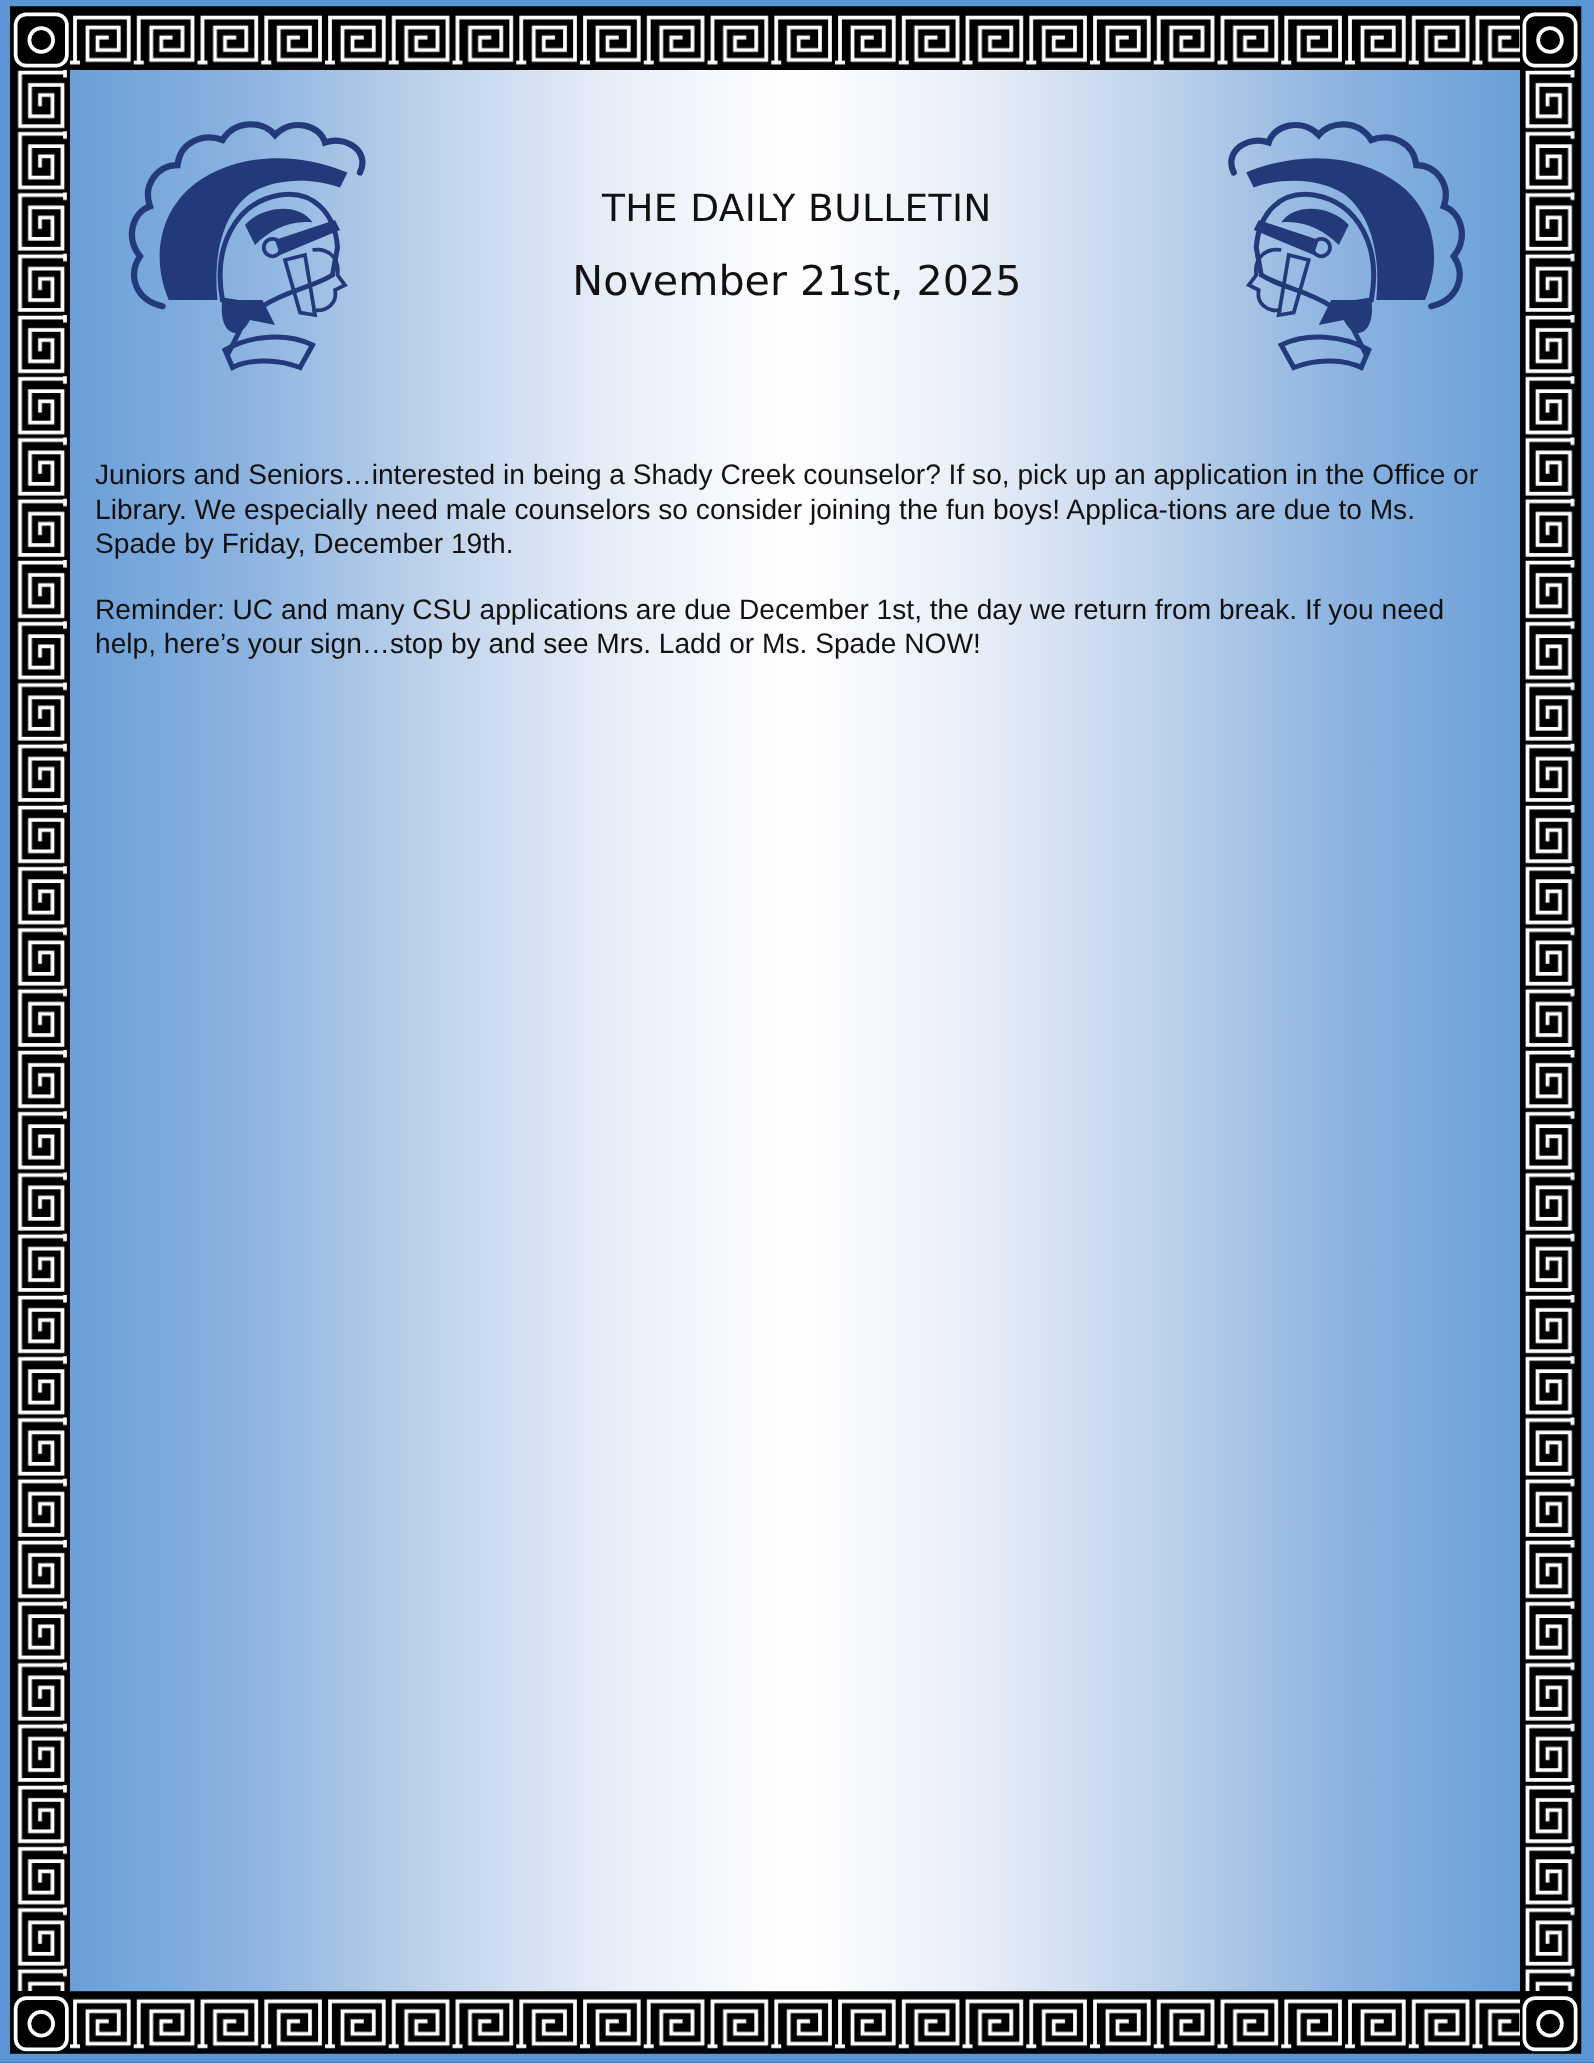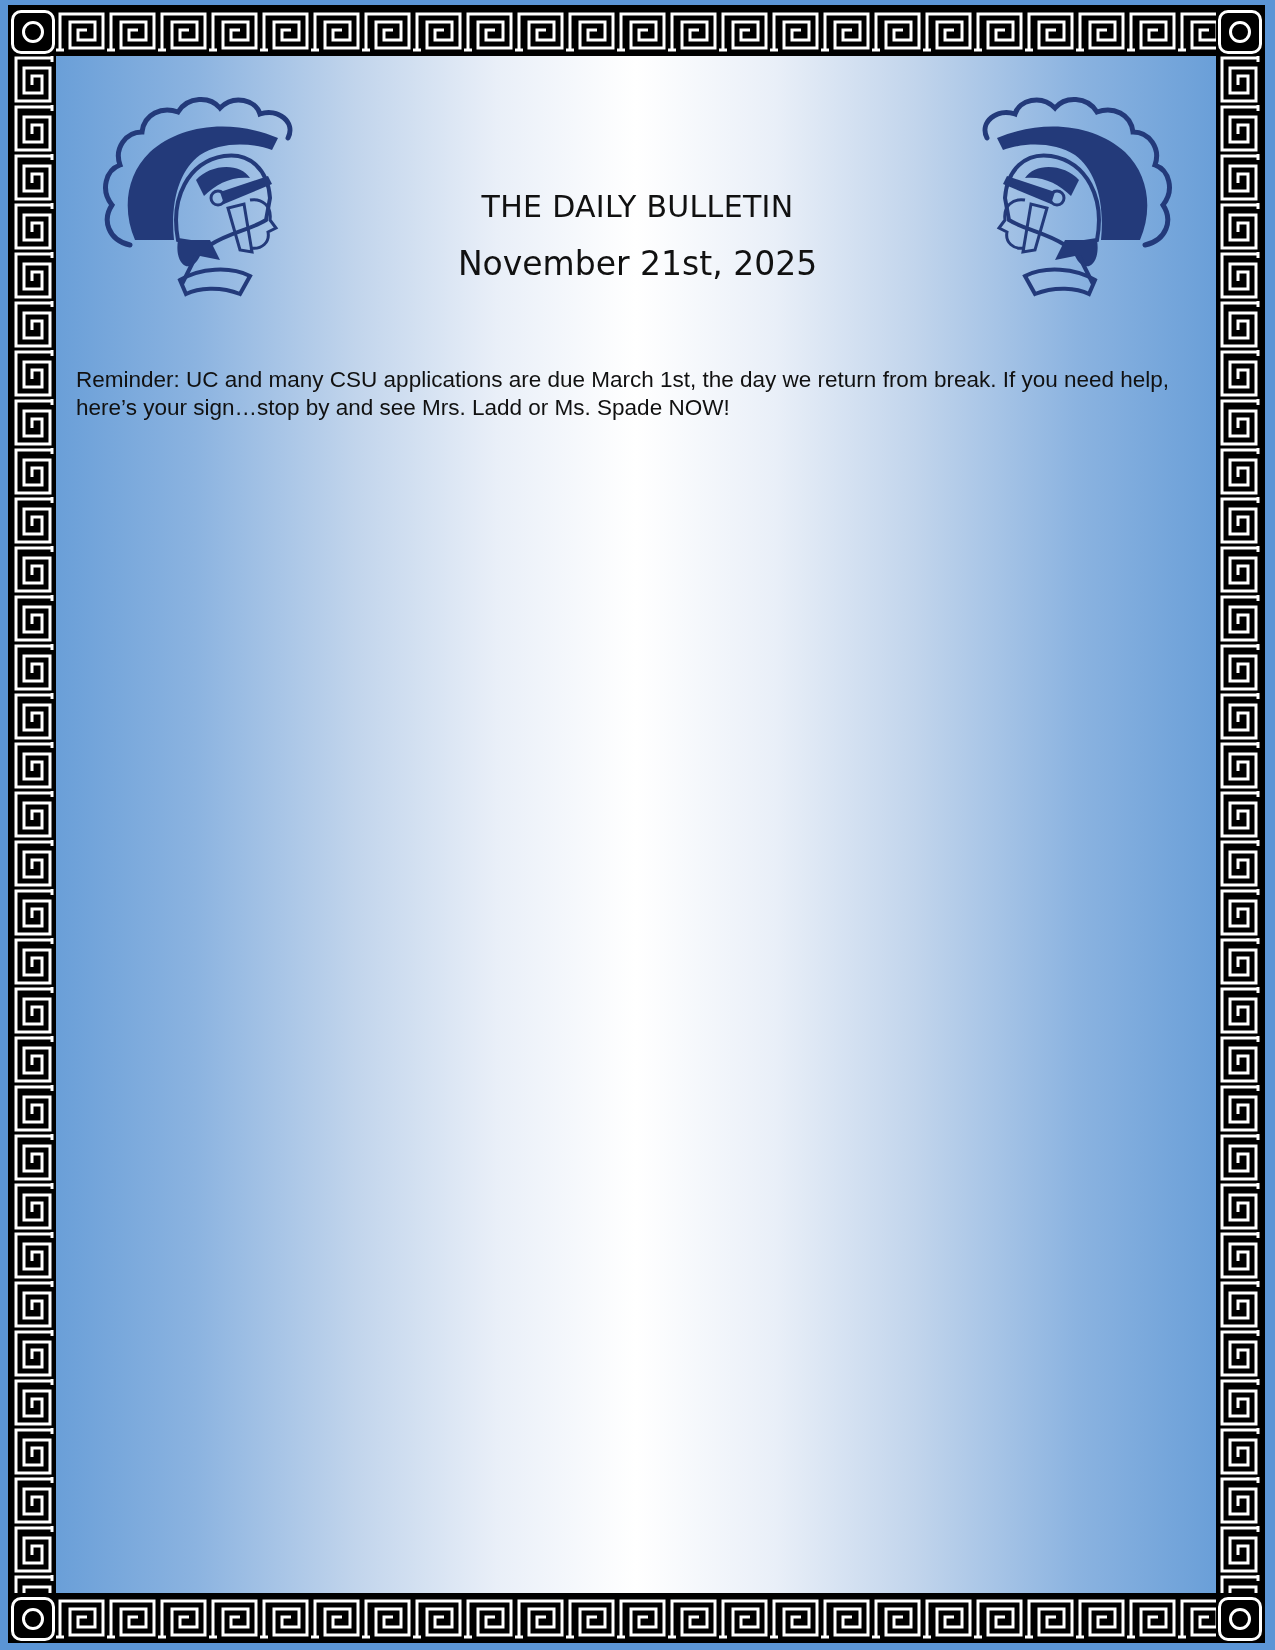--- a/index.html
+++ b/index.html
@@ -47,21 +47,21 @@
     .corner-tr { left: 1218px; top: 10px; }
     .corner-bl { left: 11px; top: 1597px; }
     .corner-br { left: 1218px; top: 1597px; }
 
     .logo { position: absolute; width: 210px; height: 230px; }
     .logo-left  { left: 100px; top: 80px; }
     .logo-right { left: 965px; top: 80px; transform: scaleX(-1); }
 
     .title {
       position: absolute; left: 0; width: 1275px; text-align: center;
-      font-family: "DejaVu Sans", sans-serif; color: #111; margin-top: 39px;
+      font-family: "DejaVu Sans", sans-serif; color: #111;
     }
     .title-main { top: 150px; font-size: 30px; letter-spacing: 0.3px; }
     .title-date { top: 205px; font-size: 33px; }
 
     .body-text {
       position: absolute; left: 76px; top: 366px; width: 1110px;
       font-family: "Liberation Sans", sans-serif; font-size: 22.5px;
       line-height: 27.5px; color: #111;
     }
     .body-text p { margin-bottom: 25px; }
@@ -148,15 +148,16 @@
     <path d="M150 120 C162 118 172 126 170 140 L176 148 L168 152 C170 162 162 170 150 168" fill="none" stroke="#233a7a" stroke-width="3"></path>
     <path d="M78 160 C74 185 90 196 100 176 L120 180 L110 160 Z" fill="#233a7a"></path>
     <path d="M80 200 C100 188 130 186 150 196 L140 214 C120 206 98 208 86 214 Z" fill="none" stroke="#233a7a" stroke-width="4"></path>
     <path d="M96 176 L82 204" stroke="#233a7a" stroke-width="4"></path>
   </svg>
 
   <div class="title title-main">THE DAILY BULLETIN</div>
   <div class="title title-date">November 21st, 2025</div>
 
   <div class="body-text">
-    <p>Reminder: UC and many CSU applications are due March 1st, the day we return from break. If you need help, here’s your sign…stop by and see Mrs. Ladd or Ms. Spade NOW!</p>
+    <p>Juniors and Seniors…interested in being a Shady Creek counselor? If so, pick up an application in the Office or Library. We especially need male counselors so consider joining the fun boys! Applica-tions are due to Ms. Spade by Friday, December 19th.</p>
+    <p>Reminder: UC and many CSU applications are due December 1st, the day we return from break. If you need help, here’s your sign…stop by and see Mrs. Ladd or Ms. Spade NOW!</p>
   </div>
 </div>
 
 </body></html>

